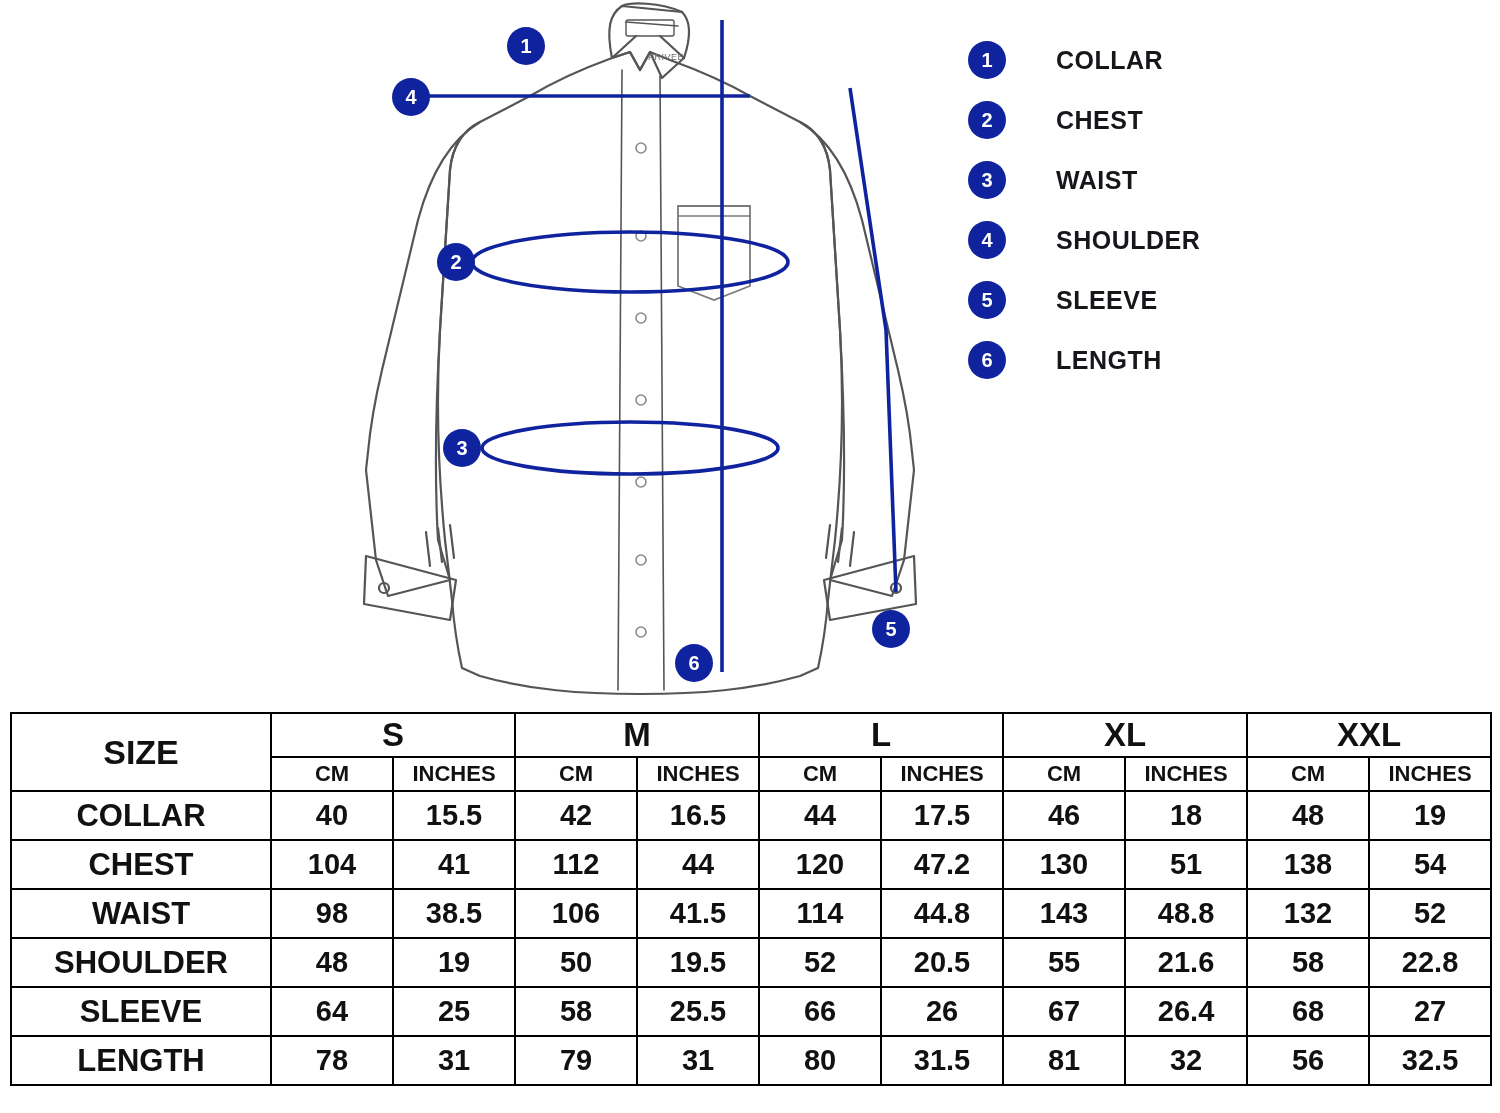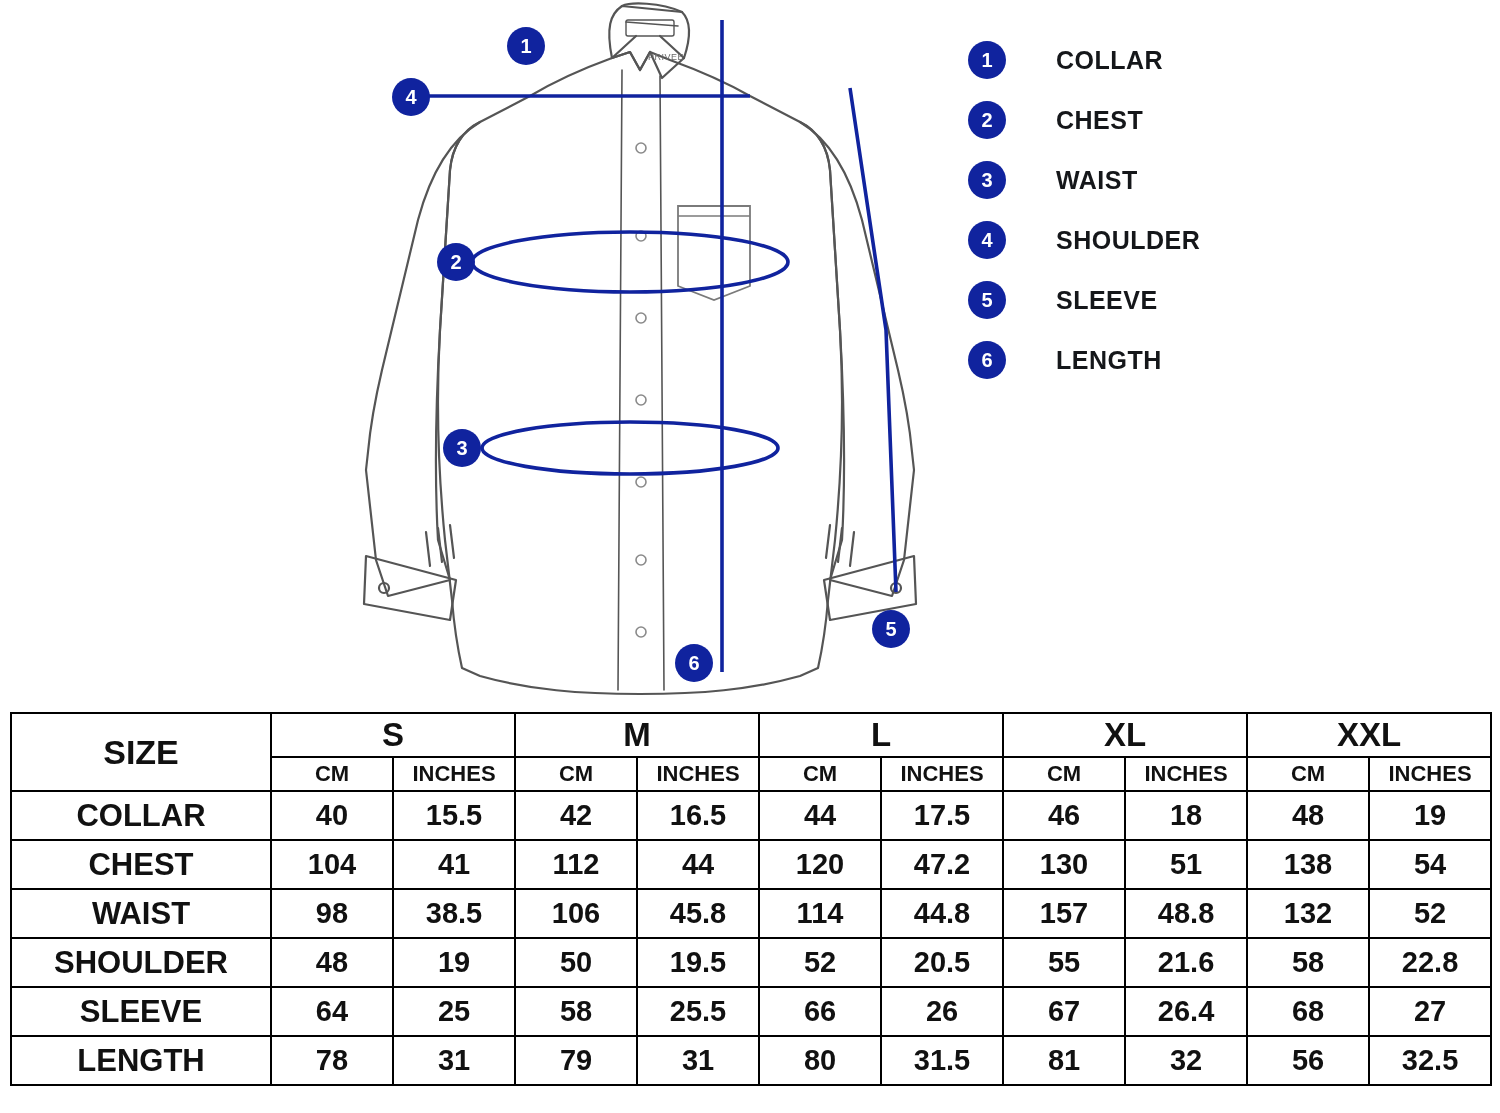--- a/index.html
+++ b/index.html
@@ -296,24 +296,24 @@
         <td class="val">130</td>
         <td class="val">51</td>
         <td class="val">138</td>
         <td class="val">54</td>
       </tr>
       <tr>
         <td class="row-head">WAIST</td>
         <td class="val">98</td>
         <td class="val">38.5</td>
         <td class="val">106</td>
-        <td class="val">45.8</td>
+        <td class="val">41.5</td>
         <td class="val">114</td>
         <td class="val">44.8</td>
-        <td class="val">157</td>
+        <td class="val">143</td>
         <td class="val">48.8</td>
         <td class="val">132</td>
         <td class="val">52</td>
       </tr>
       <tr>
         <td class="row-head">SHOULDER</td>
         <td class="val">48</td>
         <td class="val">19</td>
         <td class="val">50</td>
         <td class="val">19.5</td>

